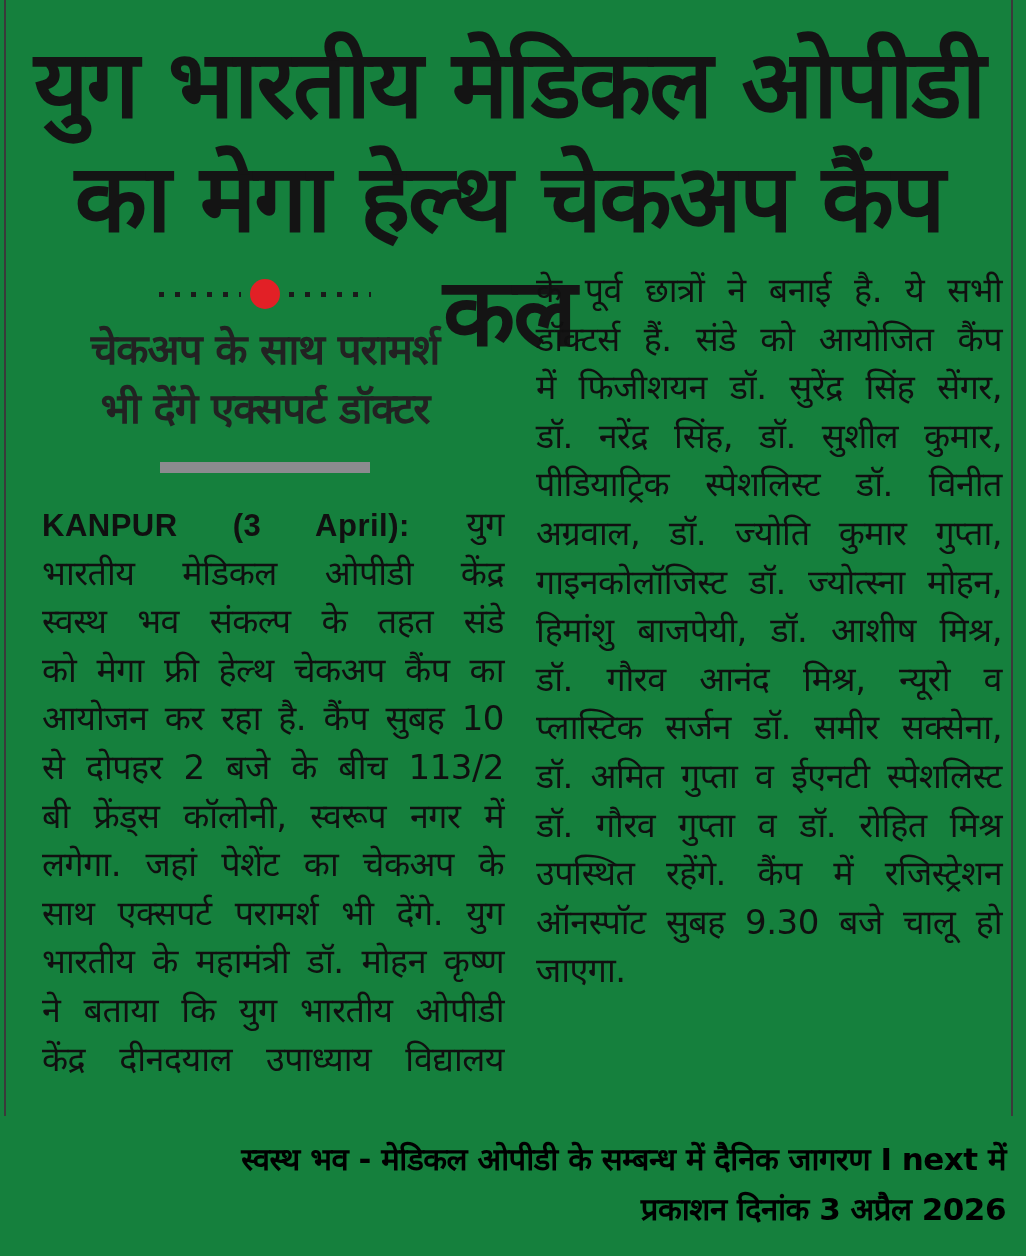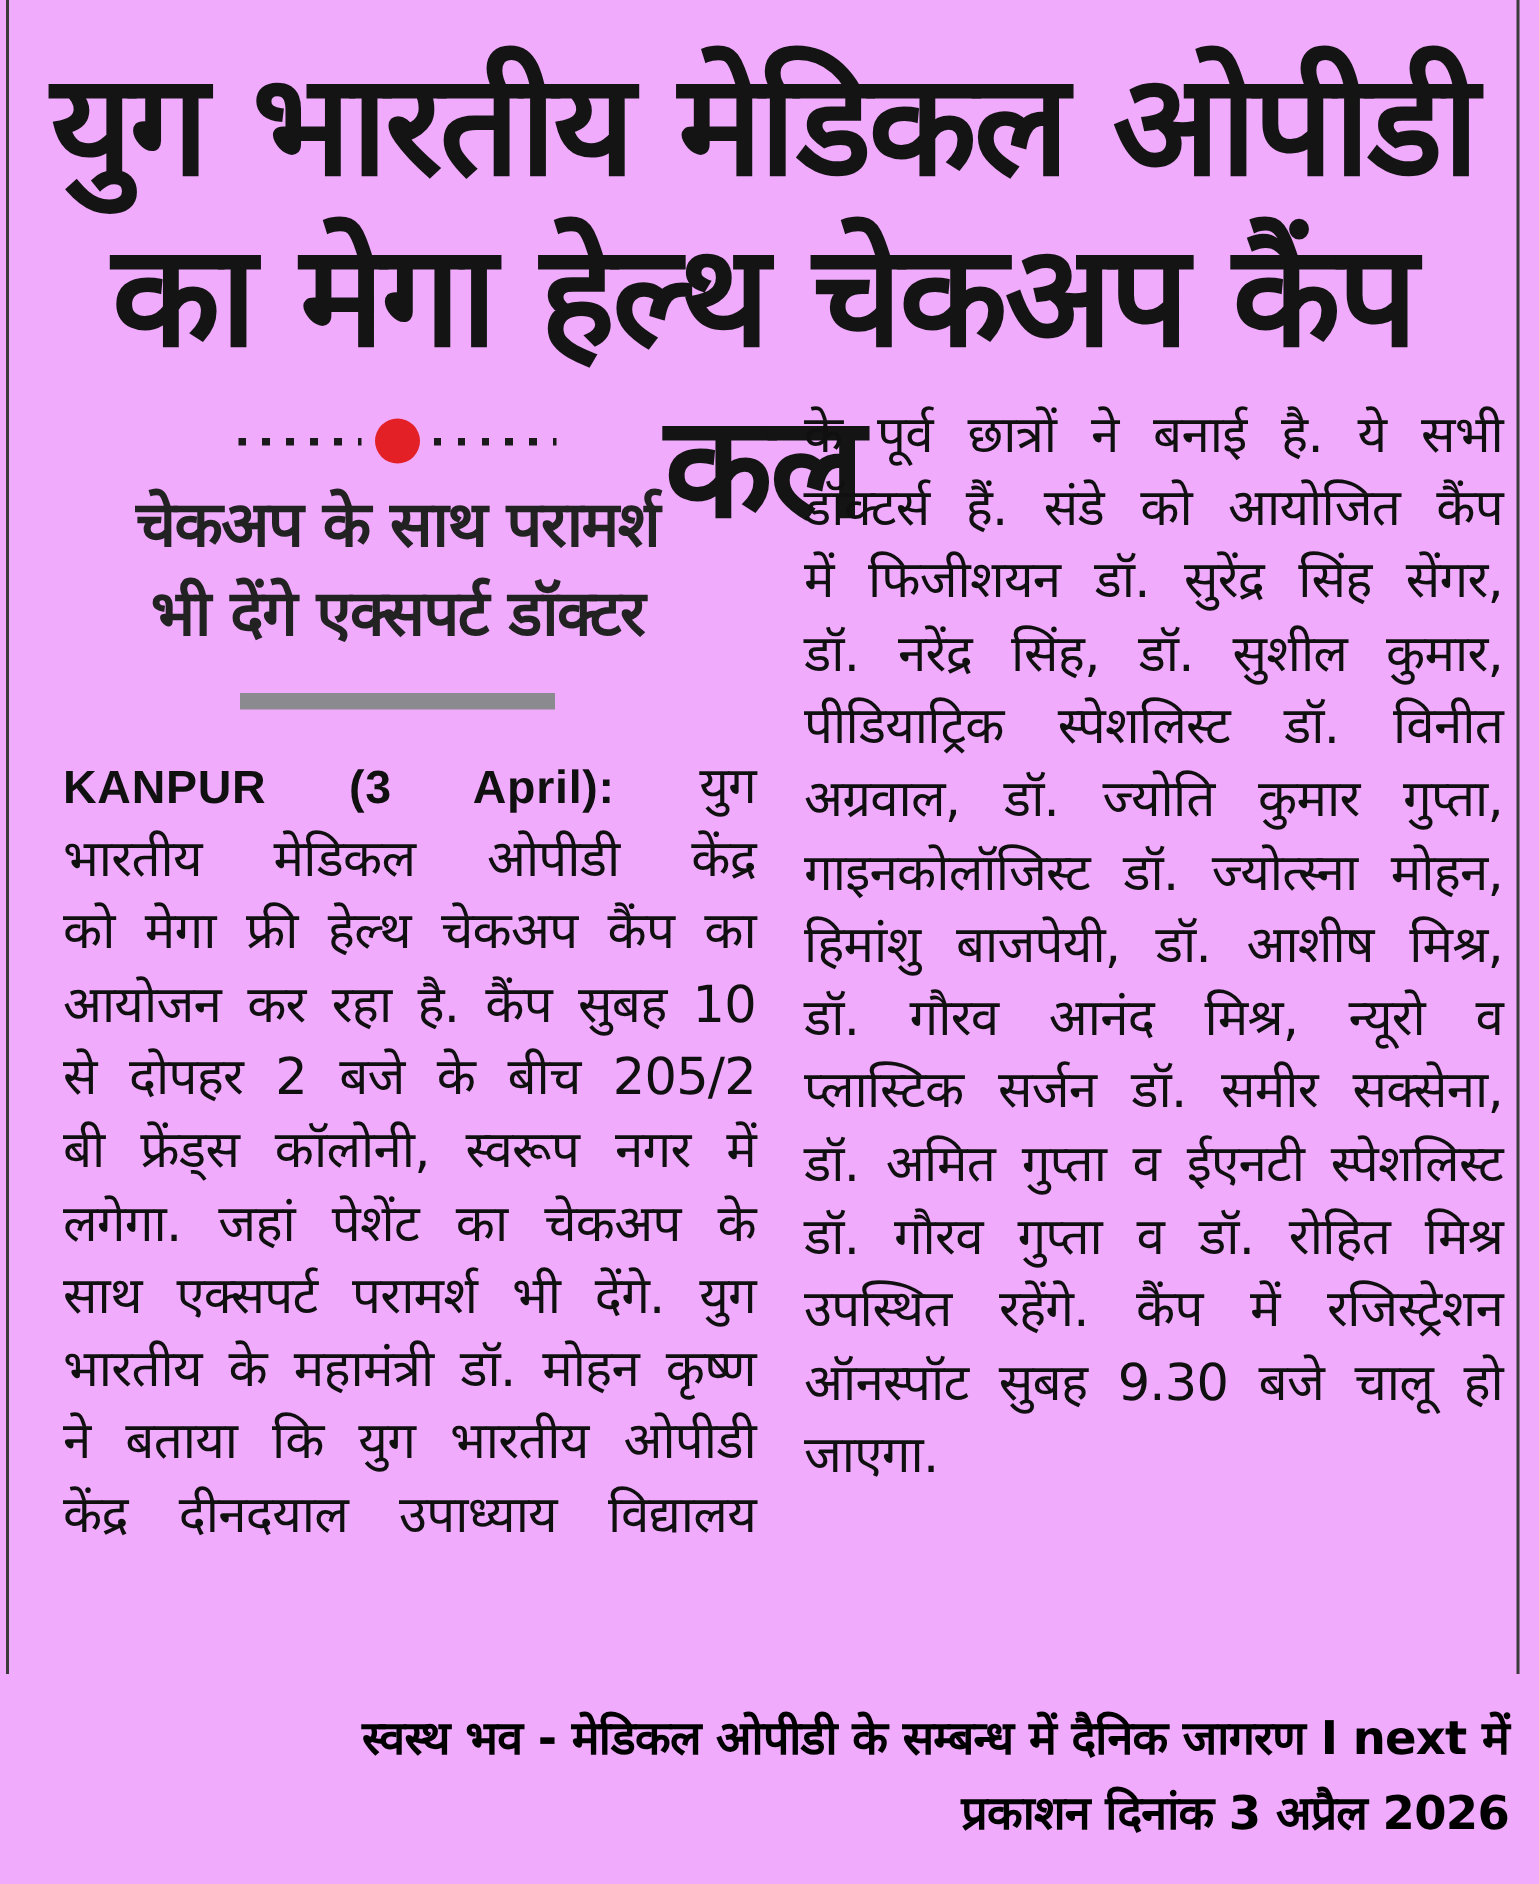--- a/index.html
+++ b/index.html
@@ -1,19 +1,19 @@
 <!DOCTYPE html>
 <html lang="hi"><head>
 <meta charset="utf-8">
 <style>
   html,body{margin:0;padding:0;background:#ffffff;}
   .page{
     position:relative;
     width:1026px;height:1256px;
-    background:#f0abfc;
+    background:#15803d;
     overflow:hidden;
     font-family:"DejaVu Sans","Liberation Sans",sans-serif;
     color:#111111;
   }
   .edge-rule{
     position:absolute;top:0;width:2px;height:1116px;background:#3a3a3a;
   }
   .edge-rule.left{left:4px;}
   .edge-rule.right{left:1011px;}
 
@@ -103,23 +103,24 @@
     <div class="graybar" style="background: rgb(139, 139, 143);"></div>
   </div>
 
   <div class="col col-left">
     <div class="jline">
       <span class="dateline">KANPUR (3 April):</span>
       <span>युग</span>
     </div>
     <div class="lines">
         <div class="jline">भारतीय मेडिकल ओपीडी केंद्र</div>
+        <div class="jline">स्वस्थ भव संकल्प के तहत संडे</div>
         <div class="jline">को मेगा फ्री हेल्थ चेकअप कैंप का</div>
         <div class="jline">आयोजन कर रहा है. कैंप सुबह 10</div>
-        <div class="jline">से दोपहर 2 बजे के बीच 205/2</div>
+        <div class="jline">से दोपहर 2 बजे के बीच 113/2</div>
         <div class="jline">बी फ्रेंड्स कॉलोनी, स्वरूप नगर में</div>
         <div class="jline">लगेगा. जहां पेशेंट का चेकअप के</div>
         <div class="jline">साथ एक्सपर्ट परामर्श भी देंगे. युग</div>
         <div class="jline">भारतीय के महामंत्री डॉ. मोहन कृष्ण</div>
         <div class="jline">ने बताया कि युग भारतीय ओपीडी</div>
         <div class="jline">केंद्र दीनदयाल उपाध्याय विद्यालय</div>
       </div>
   </div>
 
   <div class="col col-right">

